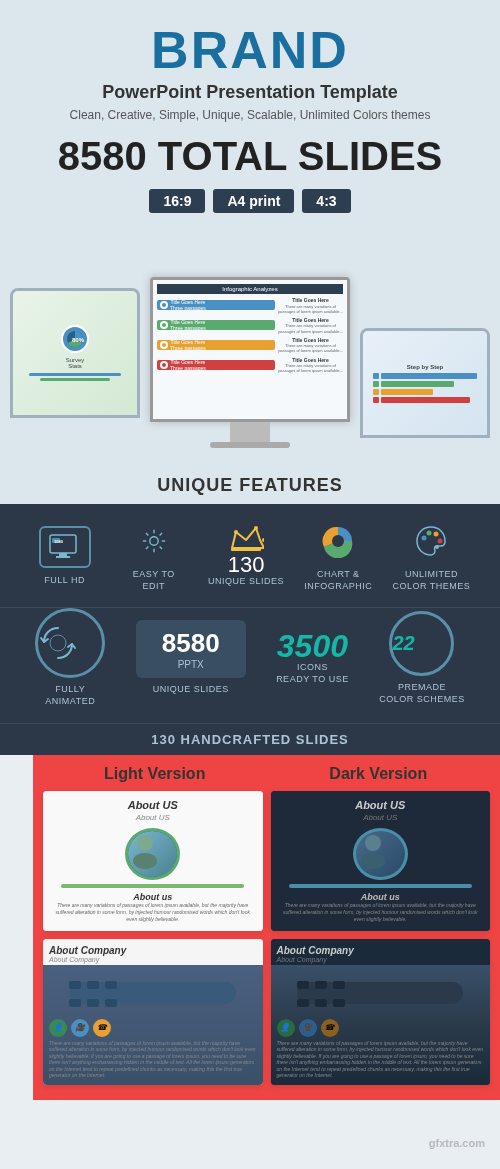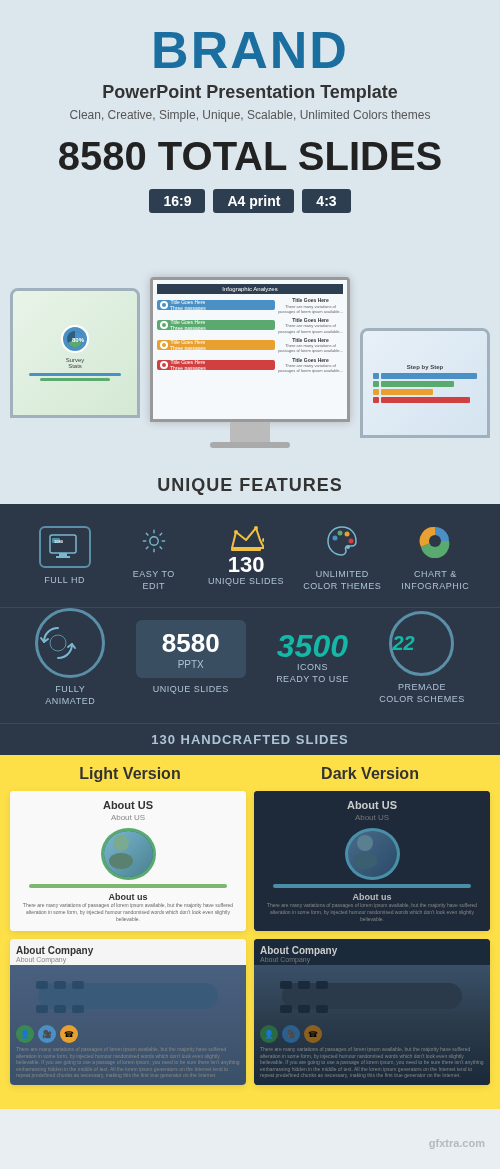--- a/index.html
+++ b/index.html
@@ -227,21 +227,21 @@
     .feature-icon-box {
       border: 2px solid #5a8fa8;
       border-radius: 6px;
       padding: 6px 8px;
       display: inline-flex;
       align-items: center;
       justify-content: center;
     }
     .feature-number {
       font-size: 22px;
-      font-weight: 700;
+      font-weight: 400;
       color: white;
       line-height: 1;
     }
     .feature-label {
       font-size: 9px;
       color: #adc4d4;
       text-transform: uppercase;
       letter-spacing: 0.5px;
       line-height: 1.3;
     }
@@ -303,40 +303,42 @@
       padding: 8px;
       color: #adc4d4;
       font-size: 13px;
       font-weight: 600;
       letter-spacing: 1px;
       border-top: 1px solid #3a4a5a;
     }
 
     
     .previews-section {
-      background: #fde047;
-      padding: 10px 10px 16px;
+      background: #ef4444;
+      padding: 10px 10px 7px;
+      margin-left: 33px;
     }
     .version-headers {
       display: flex;
       justify-content: space-around;
       margin-bottom: 8px;
     }
     .version-title {
       font-size: 16px;
       font-weight: 700;
       color: #333;
       text-align: center;
       width: 48%;
     }
 
     .preview-row {
       display: flex;
       gap: 8px;
       margin-bottom: 8px;
+      font-style: italic;
     }
     .preview-card {
       width: calc(50% - 4px);
       background: white;
       border-radius: 4px;
       overflow: hidden;
       box-shadow: 0 2px 6px rgba(0,0,0,0.1);
     }
     .preview-card.dark {
       background: #1e2a3a;
@@ -645,41 +647,41 @@
         <circle cx="36" cy="16" r="2" fill="#f0c040"></circle>
       </svg>
     </div>
     <div class="feature-number">130</div>
     <div class="feature-label">UNIQUE SLIDES</div>
   </div>
 
   <div class="feature-item">
     <div class="feature-icon">
       <svg width="34" height="34" viewBox="0 0 34 34">
+        <path d="M17 17 L17 3 A14 14 0 0 1 31 17 Z" fill="#4a90c4"></path>
+        <path d="M17 17 L31 17 A14 14 0 0 1 3 23 Z" fill="#5aaa70"></path>
+        <path d="M17 17 L3 23 A14 14 0 0 1 17 3 Z" fill="#e8a030"></path>
+        <circle cx="17" cy="17" r="6" fill="#2c3748"></circle>
+      </svg>
+    </div>
+    <div class="feature-label">CHART &amp;<br>INFOGRAPHIC</div>
+  </div>
+
+  <div class="feature-item">
+    <div class="feature-icon">
+      <svg width="34" height="34" viewBox="0 0 34 34">
         <path d="M17 3 C9 3 3 9 3 17 C3 25 9 31 17 31 C19 31 21 29 21 27 C21 26 20.5 25.2 20.5 24.5 C20.5 23 22 22 23.5 22 L27 22 C30 22 31 20 31 17 C31 9 25 3 17 3Z" fill="none" stroke="#7ab8d0" stroke-width="1.5"></path>
         <circle cx="10" cy="14" r="2.5" fill="#4a90c4"></circle>
         <circle cx="15" cy="9" r="2.5" fill="#5aaa70"></circle>
         <circle cx="22" cy="10" r="2.5" fill="#e8a030"></circle>
         <circle cx="26" cy="17" r="2.5" fill="#d04040"></circle>
         <circle cx="23" cy="23" r="2" fill="#7ab8d0"></circle>
       </svg>
     </div>
     <div class="feature-label">UNLIMITED<br>COLOR THEMES</div>
-  </div>
-
-  <div class="feature-item">
-    <div class="feature-icon">
-      <svg width="34" height="34" viewBox="0 0 34 34">
-        <path d="M17 17 L17 3 A14 14 0 0 1 31 17 Z" fill="#4a90c4"></path>
-        <path d="M17 17 L31 17 A14 14 0 0 1 3 23 Z" fill="#5aaa70"></path>
-        <path d="M17 17 L3 23 A14 14 0 0 1 17 3 Z" fill="#e8a030"></path>
-        <circle cx="17" cy="17" r="6" fill="#2c3748"></circle>
-      </svg>
-    </div>
-    <div class="feature-label">CHART &amp;<br>INFOGRAPHIC</div>
   </div>
 </div>
 
 <div class="stats-row">
 
   <div class="stat-item">
     <div class="stat-circle">
       <svg width="40" height="40" viewBox="0 0 40 40">
         <circle cx="20" cy="20" r="8" fill="none" stroke="#5a8fa8" stroke-width="1"></circle>
         <path d="M20 5 C12 5 6 11 6 19" fill="none" stroke="#7ab8d0" stroke-width="2" stroke-linecap="round"></path>

